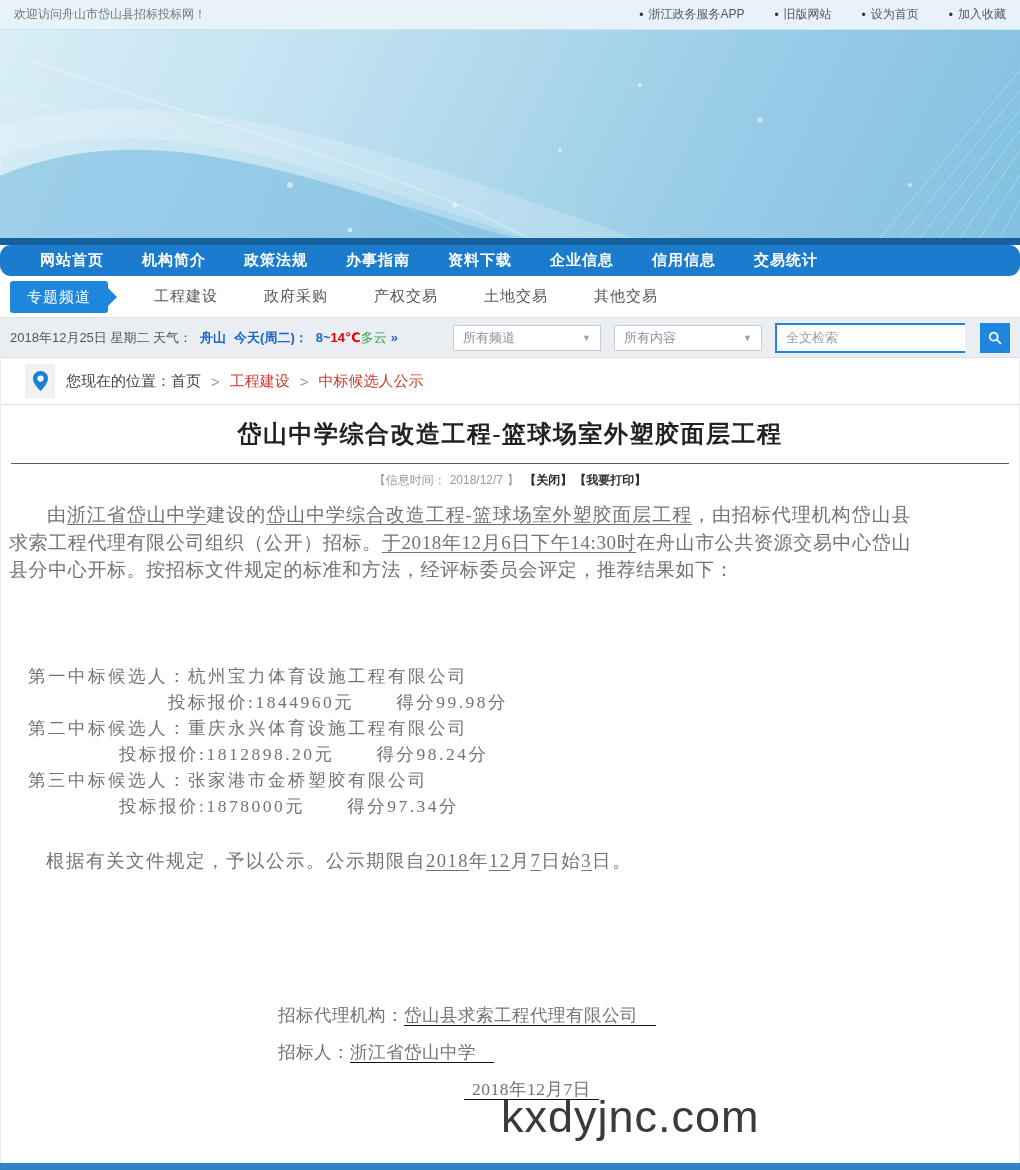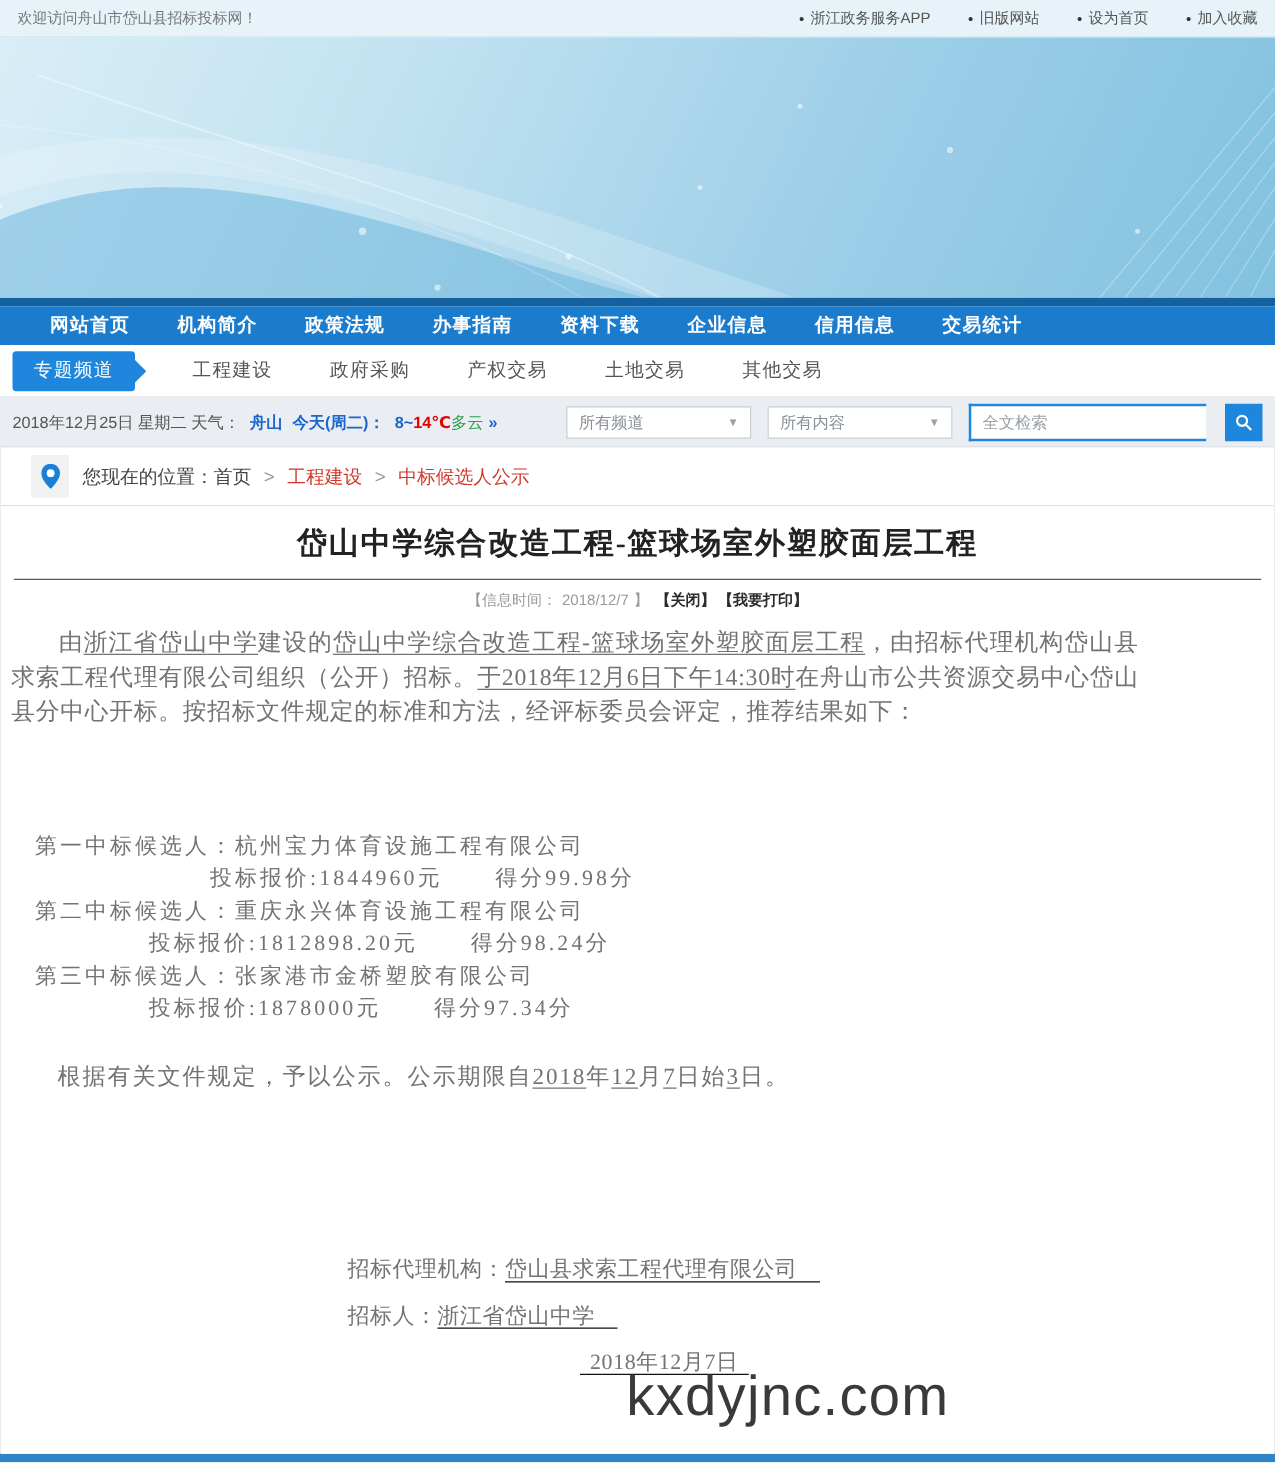--- a/index.html
+++ b/index.html
@@ -20,21 +20,21 @@
   .bullet{ color:#333; margin-right:5px; }
   .bullet::before{ content:"•"; }
 
   
   .banner{ height:208px; position:relative; overflow:hidden;
     background:linear-gradient(115deg,#d9eef7 0%,#c2e2f1 30%,#9dcfe8 65%,#82c1e0 100%); }
   .banner svg{ position:absolute; left:0; top:0; }
 
   
   .navstrip{ height:7px; background:#15609f; }
-  .mainnav{ height:31px; background:#1b7ccd; display:flex; align-items:center; padding-left:40px; }
+  .mainnav{ height:31px; background:#1b7ccd; display:flex; align-items:center; padding-left:40px;border-radius:11px; }
   .mainnav a{ color:#fff; font-size:15px; font-weight:bold; text-decoration:none; margin-right:38px; letter-spacing:1px; }
 
   .subnav{ height:42px; background:#fff; border-bottom:1px solid #e2e2e2; display:flex; align-items:center; padding-left:10px; }
   .tab-active{ position:relative; background:#1e86dc; color:#fff; font-size:15px; letter-spacing:1px;
     height:32px; line-height:32px; padding:0 17px; border-radius:3px; cursor:pointer; }
   .tab-arrow{ position:absolute; right:-9px; top:50%; transform:translateY(-50%); width:0; height:0;
     border-top:9px solid transparent; border-bottom:9px solid transparent; border-left:9px solid #1e86dc; }
   .subnav a{ color:#555; font-size:15px; letter-spacing:1px; text-decoration:none; margin-left:46px; }
 
   

